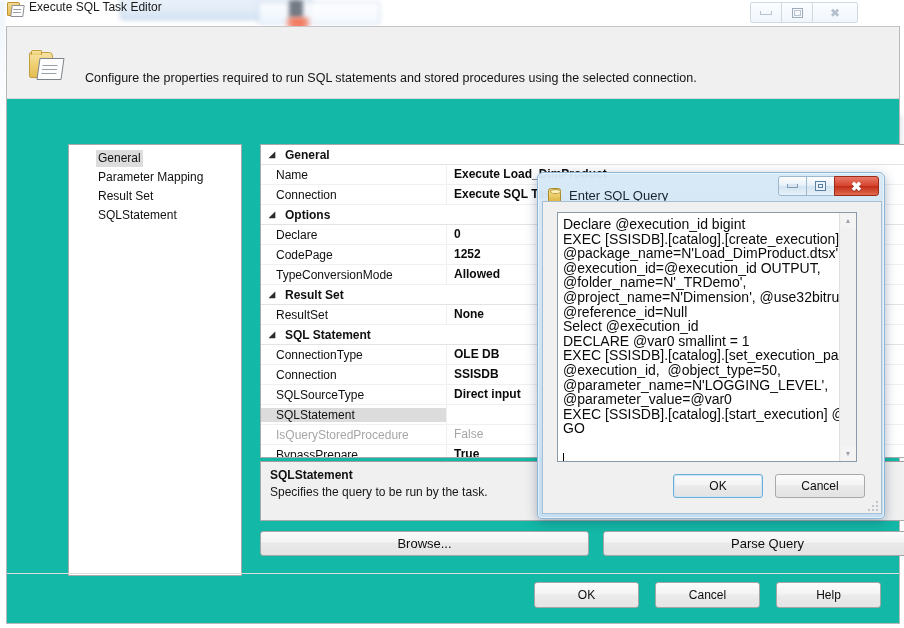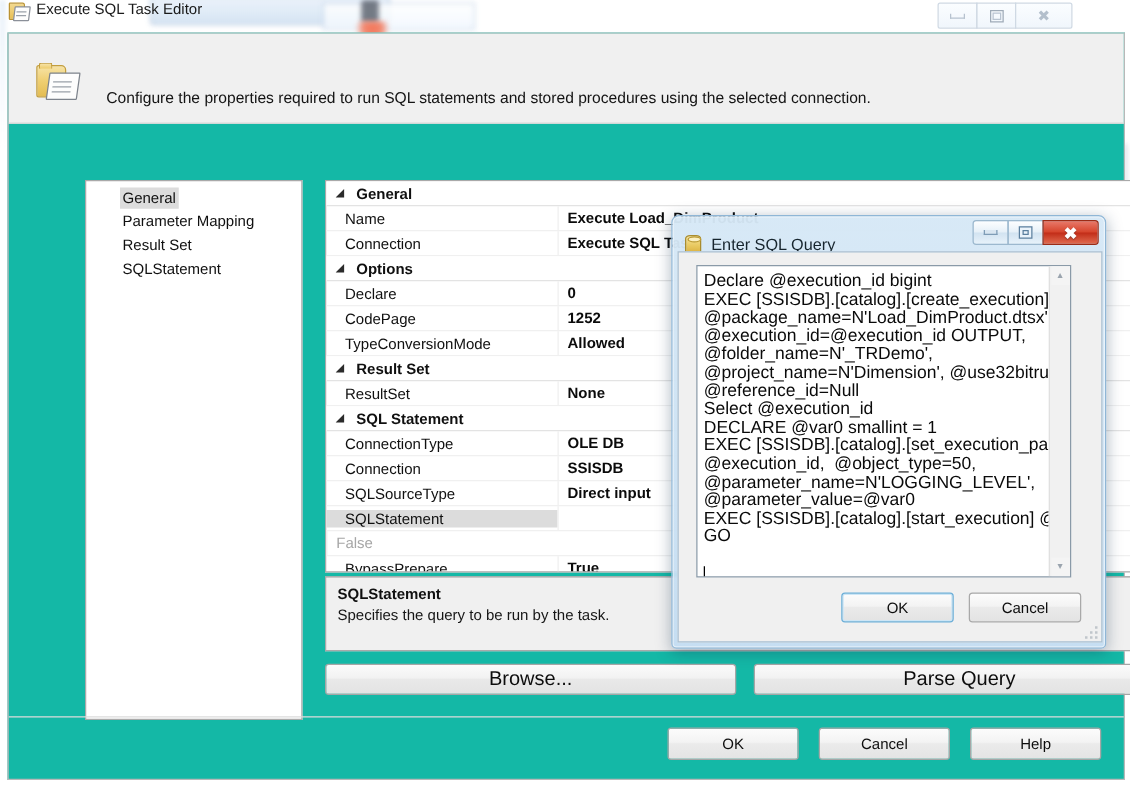--- a/index.html
+++ b/index.html
@@ -319,21 +319,21 @@
     position: absolute;
     left: 213px; top: 432px;
     width: 672px; height: 28px;
     display: flex;
     gap: 14px;
   }
   .wide-btn {
     flex: 1;
     height: 25px;
     font-family: "Liberation Sans", sans-serif;
-    font-size: 16px;
+    font-size: 13px;
     color: #0d0d0d;
     background: linear-gradient(180deg,#fbfbfb 0%, #f2f2f2 45%, #e9e9e9 50%, #e3e3e3 100%);
     border: 1px solid #a6a6a6;
     border-radius: 3px;
     cursor: default;
   }
 
   
   #footer-sep {
     position: absolute;
@@ -637,20 +637,21 @@
         </div>
         <div class="grid-row">
           <span class="name-cell">SQLSourceType</span>
           <span class="val-cell">Direct input</span>
         </div>
         <div class="grid-row sel">
           <span class="name-cell">SQLStatement</span>
           <span class="val-cell"></span>
         </div>
         <div class="grid-row dim">
+          <span class="name-cell">IsQueryStoredProcedure</span>
           <span class="val-cell">False</span>
         </div>
         <div class="grid-row">
           <span class="name-cell">BypassPrepare</span>
           <span class="val-cell">True</span>
         </div>
 
       </div>
 
       <div id="desc-pane">

